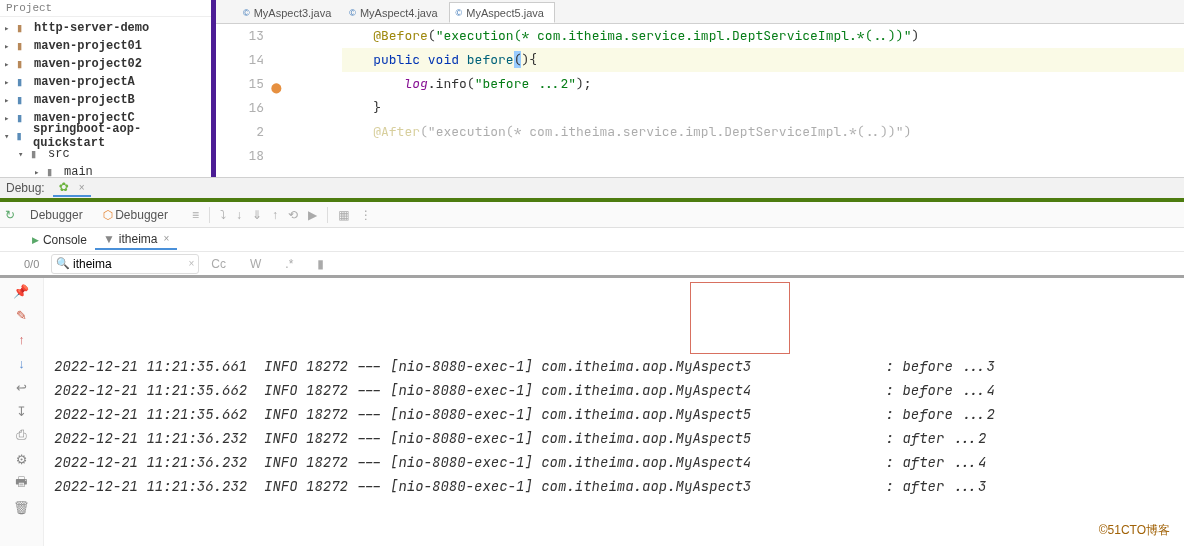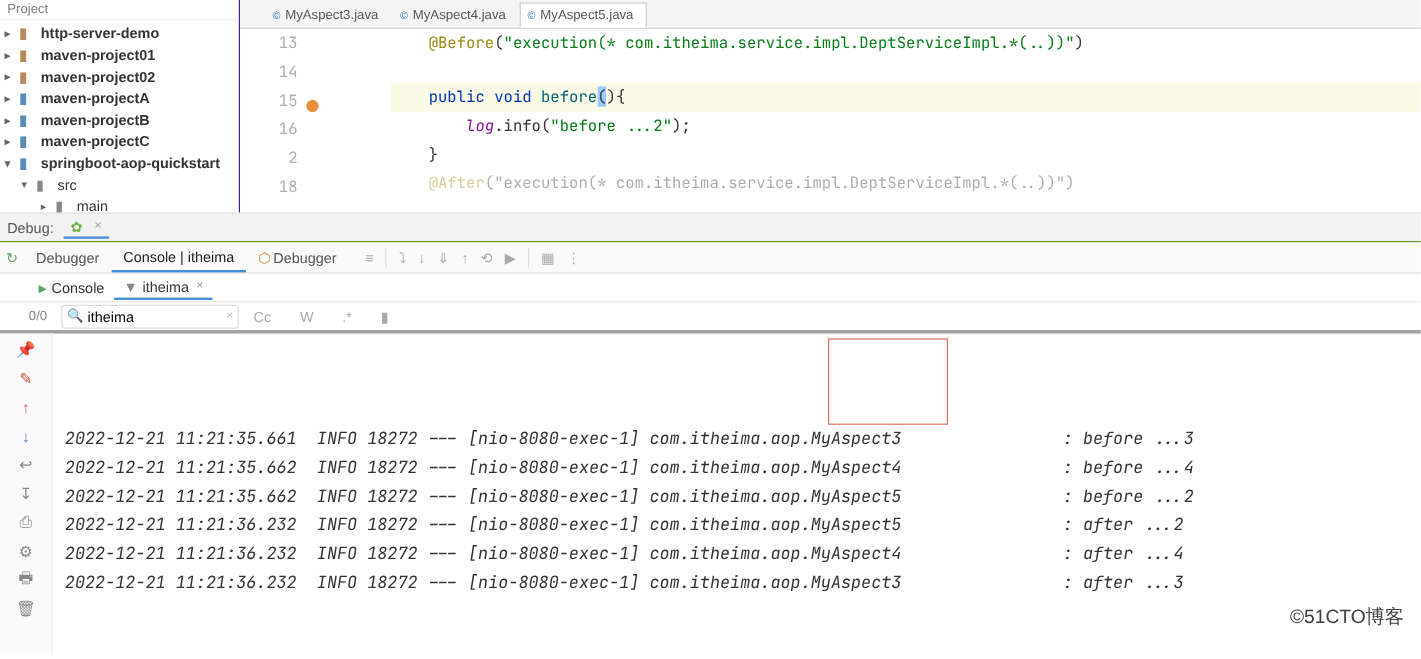--- a/index.html
+++ b/index.html
@@ -11,24 +11,25 @@
       overflow: hidden;
       width: 1184px;
       height: 549px;
     }
     .top-section {
       display: flex;
       height: 178px;
       border-bottom: 1px solid #d0d0d0;
     }
     .project-panel {
-      width: 200px;
-      border-right: 1px solid #4c1d95;
+      width: 216px;
+      border-right: 5px solid #4c1d95;
       background: #fff;
       overflow: hidden;
+      font-family: Liberation Mono, monospace;
     }
     .project-header {
       padding: 2px 6px;
       font-size: 11px;
       color: #808080;
       border-bottom: 1px solid #eee;
     }
     .tree {
       padding: 2px 0;
     }
@@ -116,32 +117,32 @@
       position: relative;
     }
     .code-lines {
       flex: 1;
       line-height: 24px;
       padding-left: 30px;
     }
     .code-line {
       white-space: pre;
     }
-    .hl-line { background: #fafae6; margin-top: 21px; }
+    .hl-line { background: #fafae6; }
     .kw-anno { color: #9e880d; }
     .kw { color: #0033b3; }
     .str { color: #067d17; }
     .method { color: #00627a; }
     .ident { color: #871094; font-style: italic; }
     .paren-hl { background: #99ccff; }
     
     .debug-header {
       height: 24px;
       background: #f2f2f2;
-      border-bottom: 1px solid #4d7c0f;
+      border-bottom: 4px solid #4d7c0f;
       display: flex;
       align-items: center;
       padding: 0 6px;
       font-size: 12px;
     }
     .debug-label { color: #555; }
     .run-config {
       display: flex;
       align-items: center;
       margin-left: 8px;
@@ -274,23 +275,23 @@
     }
     .log-line { white-space: pre; color: #333; }
     .highlight-box {
       position: absolute;
       border: 1px solid #d87060;
       pointer-events: none;
     }
     .watermark {
       position: absolute;
       right: 14px;
-      bottom: 24px;
-      color: #404040;
-      font-size: 16px;
+      bottom: 10px;
+      color: #a16207;
+      font-size: 12px;
     }
   </style>
 </head>
 <body>
 
 <div class="top-section">
   <div class="project-panel">
     <div class="project-header">Project</div>
     <div class="tree" id="tree">
         <div class="tree-item bold tree-indent-0">
@@ -385,21 +386,20 @@
     <span class="spring-icon">✿</span>
     <span class="close-x">×</span>
   </div>
 </div>
 
 <div class="toolbar-row">
   <div class="side-controls">
     <span style="color:#59a869">↻</span>
   </div>
   <div class="tb-tab">Debugger</div>
-  <div class="tb-tab active">Console | itheima</div>
   <div class="tb-tab"><span class="endpoint-icon">⬡</span><span>Debugger</span></div>
   <div class="tb-icons">
     <span>≡</span>
     <span class="tb-sep"></span>
     <span>⤵</span>
     <span>↓</span>
     <span>⇓</span>
     <span>↑</span>
     <span>⟲</span>
     <span>▶</span>

